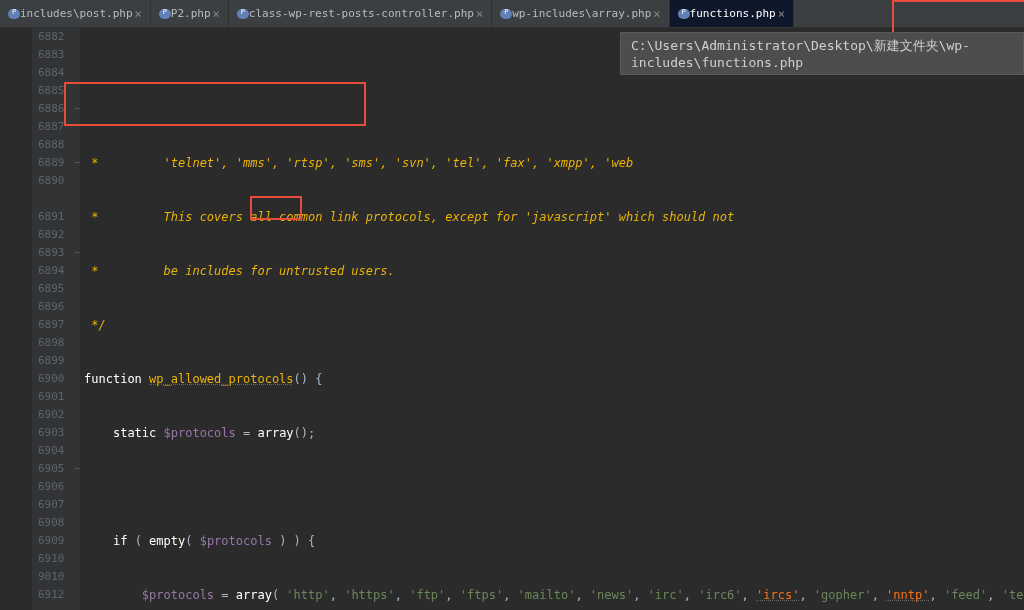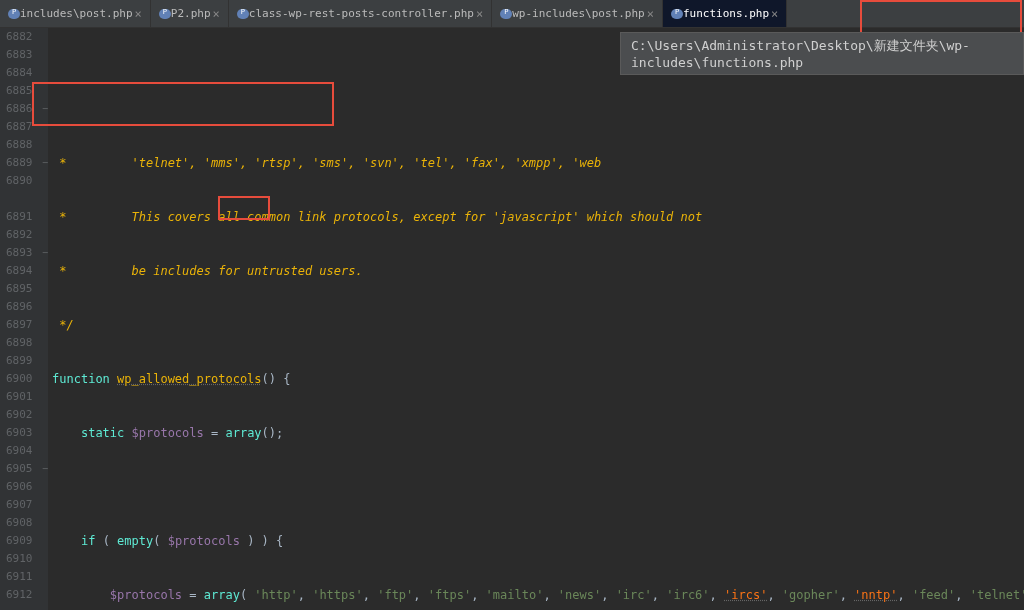--- a/index.html
+++ b/index.html
@@ -39,20 +39,21 @@
 }
 .tab .close {
   color: #888;
   font-size: 12px;
   margin-left: 2px;
 }
 .editor {
   display: flex;
   height: calc(100% - 28px);
   position: relative;
+  padding-left: 32px;
 }
 .gutter {
   background: #313335;
   color: #606366;
   text-align: right;
   padding: 0 10px 0 6px;
   user-select: none;
   font-size: 11px;
   line-height: 18px;
   min-width: 42px;
@@ -71,21 +72,21 @@
   flex: 1;
   background: #2b2b2b;
   line-height: 18px;
   font-size: 12px;
   white-space: pre;
   padding-left: 4px;
   position: relative;
 }
 .code-line { height: 18px; color: #a9b7c6; }
 .c-comment { color: #eab308; font-style: italic; }
-.c-kw { color: #5eead4; }
+.c-kw { color: #ffffff; }
 .c-func { color: #eab308; text-decoration: underline; text-decoration-style: dotted; text-decoration-color: #666; }
 .c-var { color: #9876aa; }
 .c-str { color: #6a8759; }
 .c-str-u { color: #f97316; text-decoration: underline; text-decoration-style: dotted; text-decoration-color: #666; }
 .c-punc { color: #a9b7c6; }
 .tooltip {
   position: absolute;
   top: 32px;
   left: 620px;
   background: #4b4d4f;
@@ -140,21 +141,21 @@
     <span class="file-icon">
         <span class="php-icon"></span>
       </span>
     <span>class-wp-rest-posts-controller.php</span>
     <span class="close">×</span>
   </div>
   <div class="tab">
     <span class="file-icon">
         <span class="php-icon"></span>
       </span>
-    <span>wp-includes\post.php</span>
+    <span>wp-includes\array.php</span>
     <span class="close">×</span>
   </div>
   <div class="tab active">
     <span class="file-icon">
         <span class="php-icon"></span>
       </span>
     <span>functions.php</span>
     <span class="close">×</span>
   </div>
 </div>
@@ -186,21 +187,21 @@
       <div class="ln">6901</div>
       <div class="ln">6902</div>
       <div class="ln">6903</div>
       <div class="ln">6904</div>
       <div class="ln">6905</div>
       <div class="ln">6906</div>
       <div class="ln">6907</div>
       <div class="ln">6908</div>
       <div class="ln">6909</div>
       <div class="ln">6910</div>
-      <div class="ln">6911</div>
+      <div class="ln">9010</div>
       <div class="ln">6912</div>
     </div>
   <div class="fold-col" id="foldcol">
       <div class="fold"></div>
       <div class="fold"></div>
       <div class="fold"></div>
       <div class="fold"></div>
       <div class="fold">−</div>
       <div class="fold"></div>
       <div class="fold"></div>

